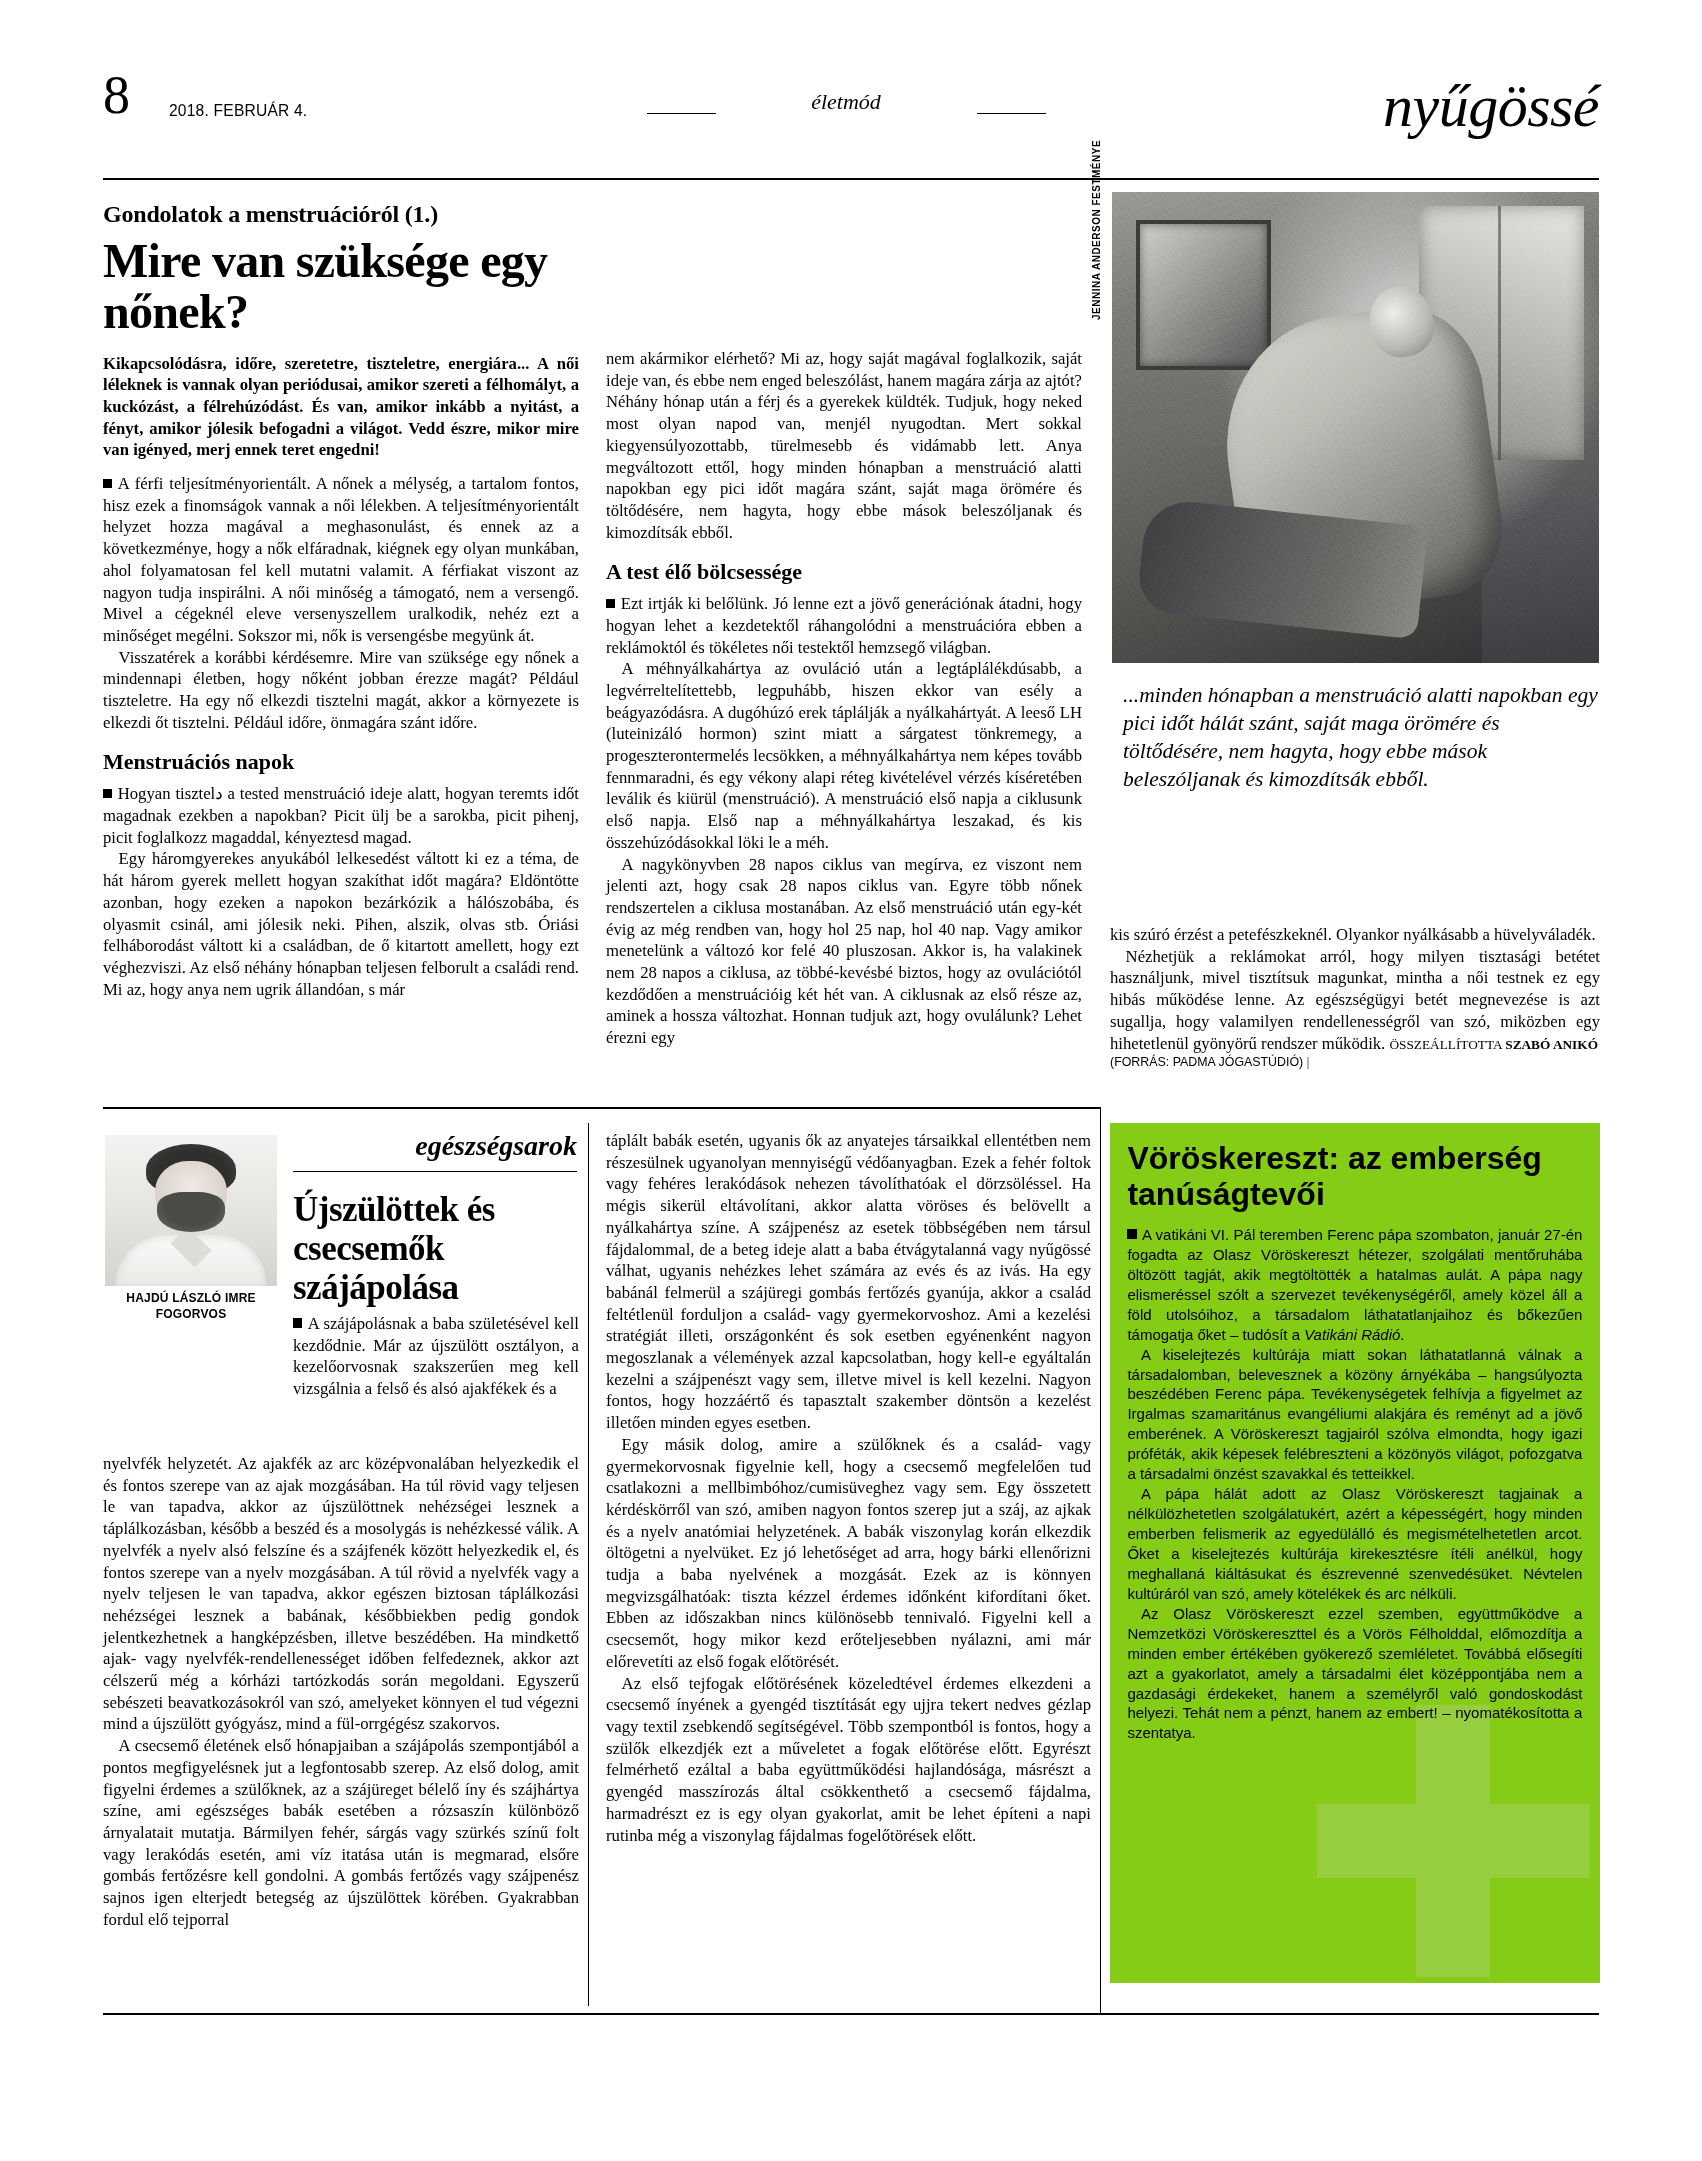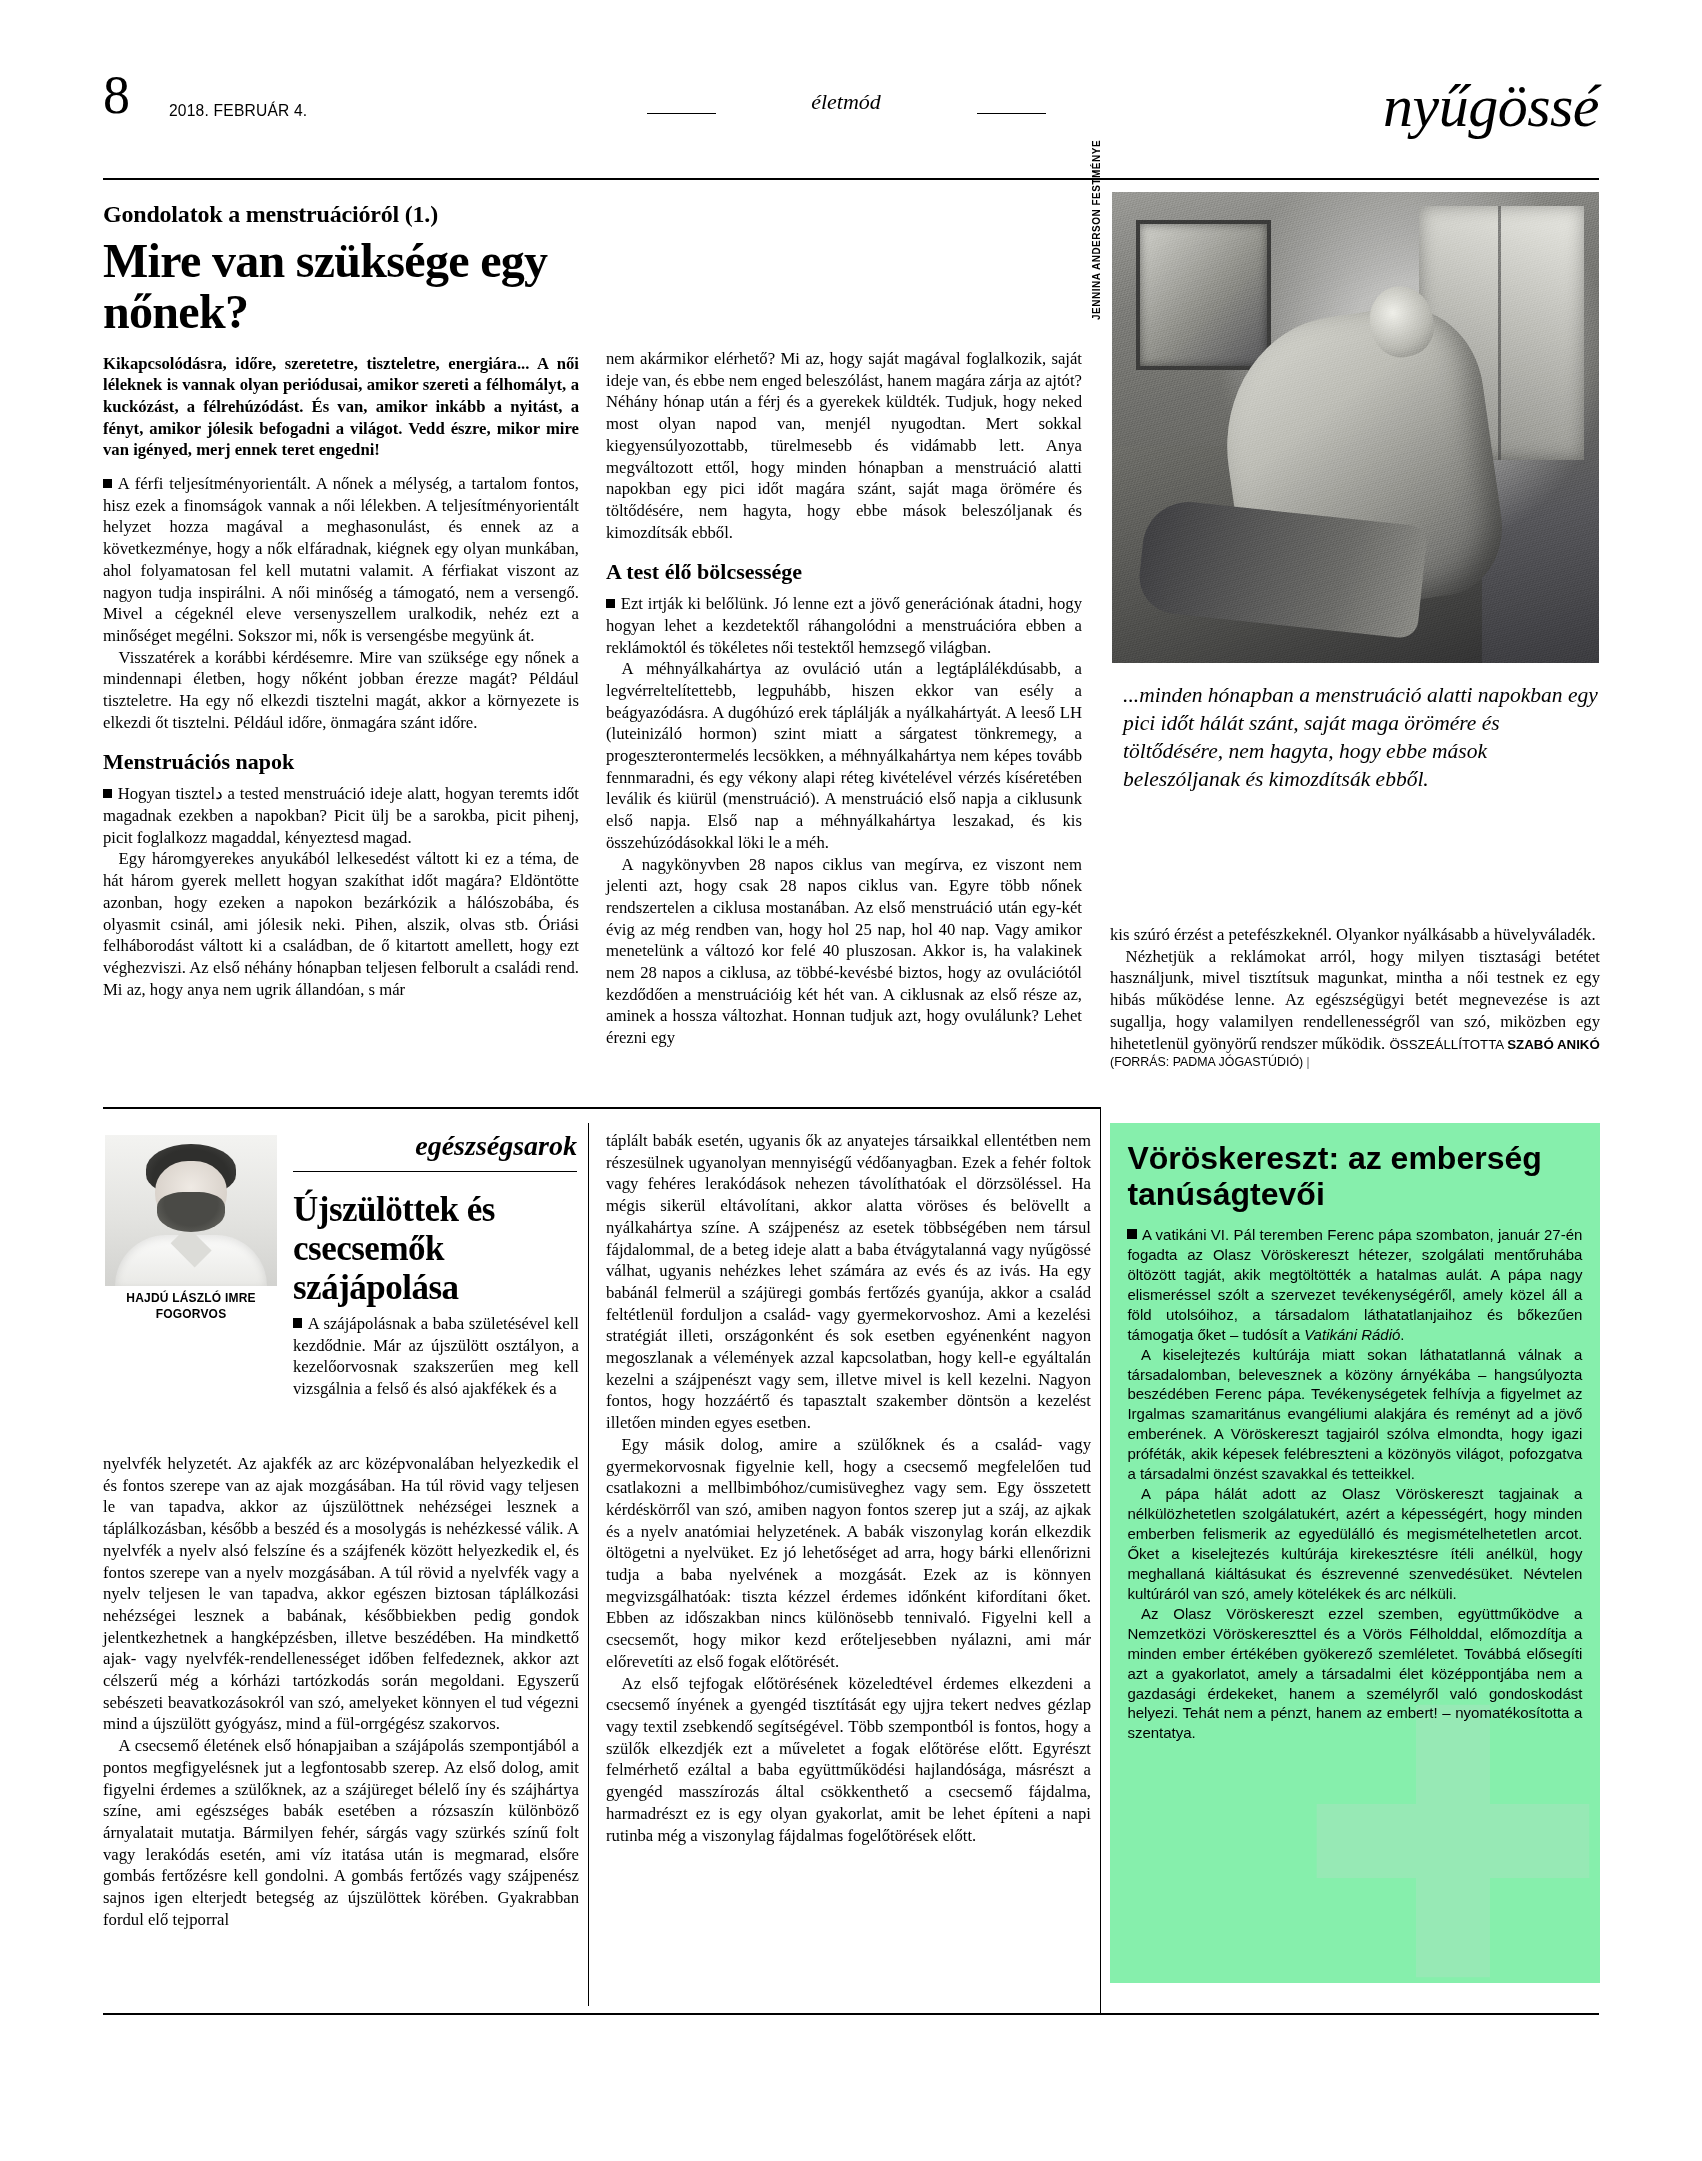--- a/index.html
+++ b/index.html
@@ -238,21 +238,21 @@
     top: 682px;
     width: 476px;
     font-family: "Liberation Serif", serif;
     font-style: italic;
     font-size: 21.5px;
     line-height: 1.30;
   }
 
   
   .byline {
-    font-family: Liberation Sans, sans-serif;
+    font-family: Liberation Serif, serif;
     font-size: 13.3px;
   }
   .byline b { font-weight: bold; }
   .source {
     font-family: "Liberation Sans", sans-serif;
     font-size: 12.4px;
   }
 
   
   .deck-rule {
@@ -346,21 +346,21 @@
     letter-spacing: 0.2px;
   }
 
   
   .rc-box {
     position: absolute;
     left: 1110px;
     top: 1123px;
     width: 490px;
     height: 860px;
-    background: #86efac;
+    background: #84cc16;
   }
   .rc-watermark {
     position: absolute;
     right: 4.6px;
     bottom: 0px;
     width: 284px;
     height: 284px;
     opacity: 0.22;
   }
   .rc-inner { position: absolute; left: 17.4px; top: 18.3px; width: 455px; }

